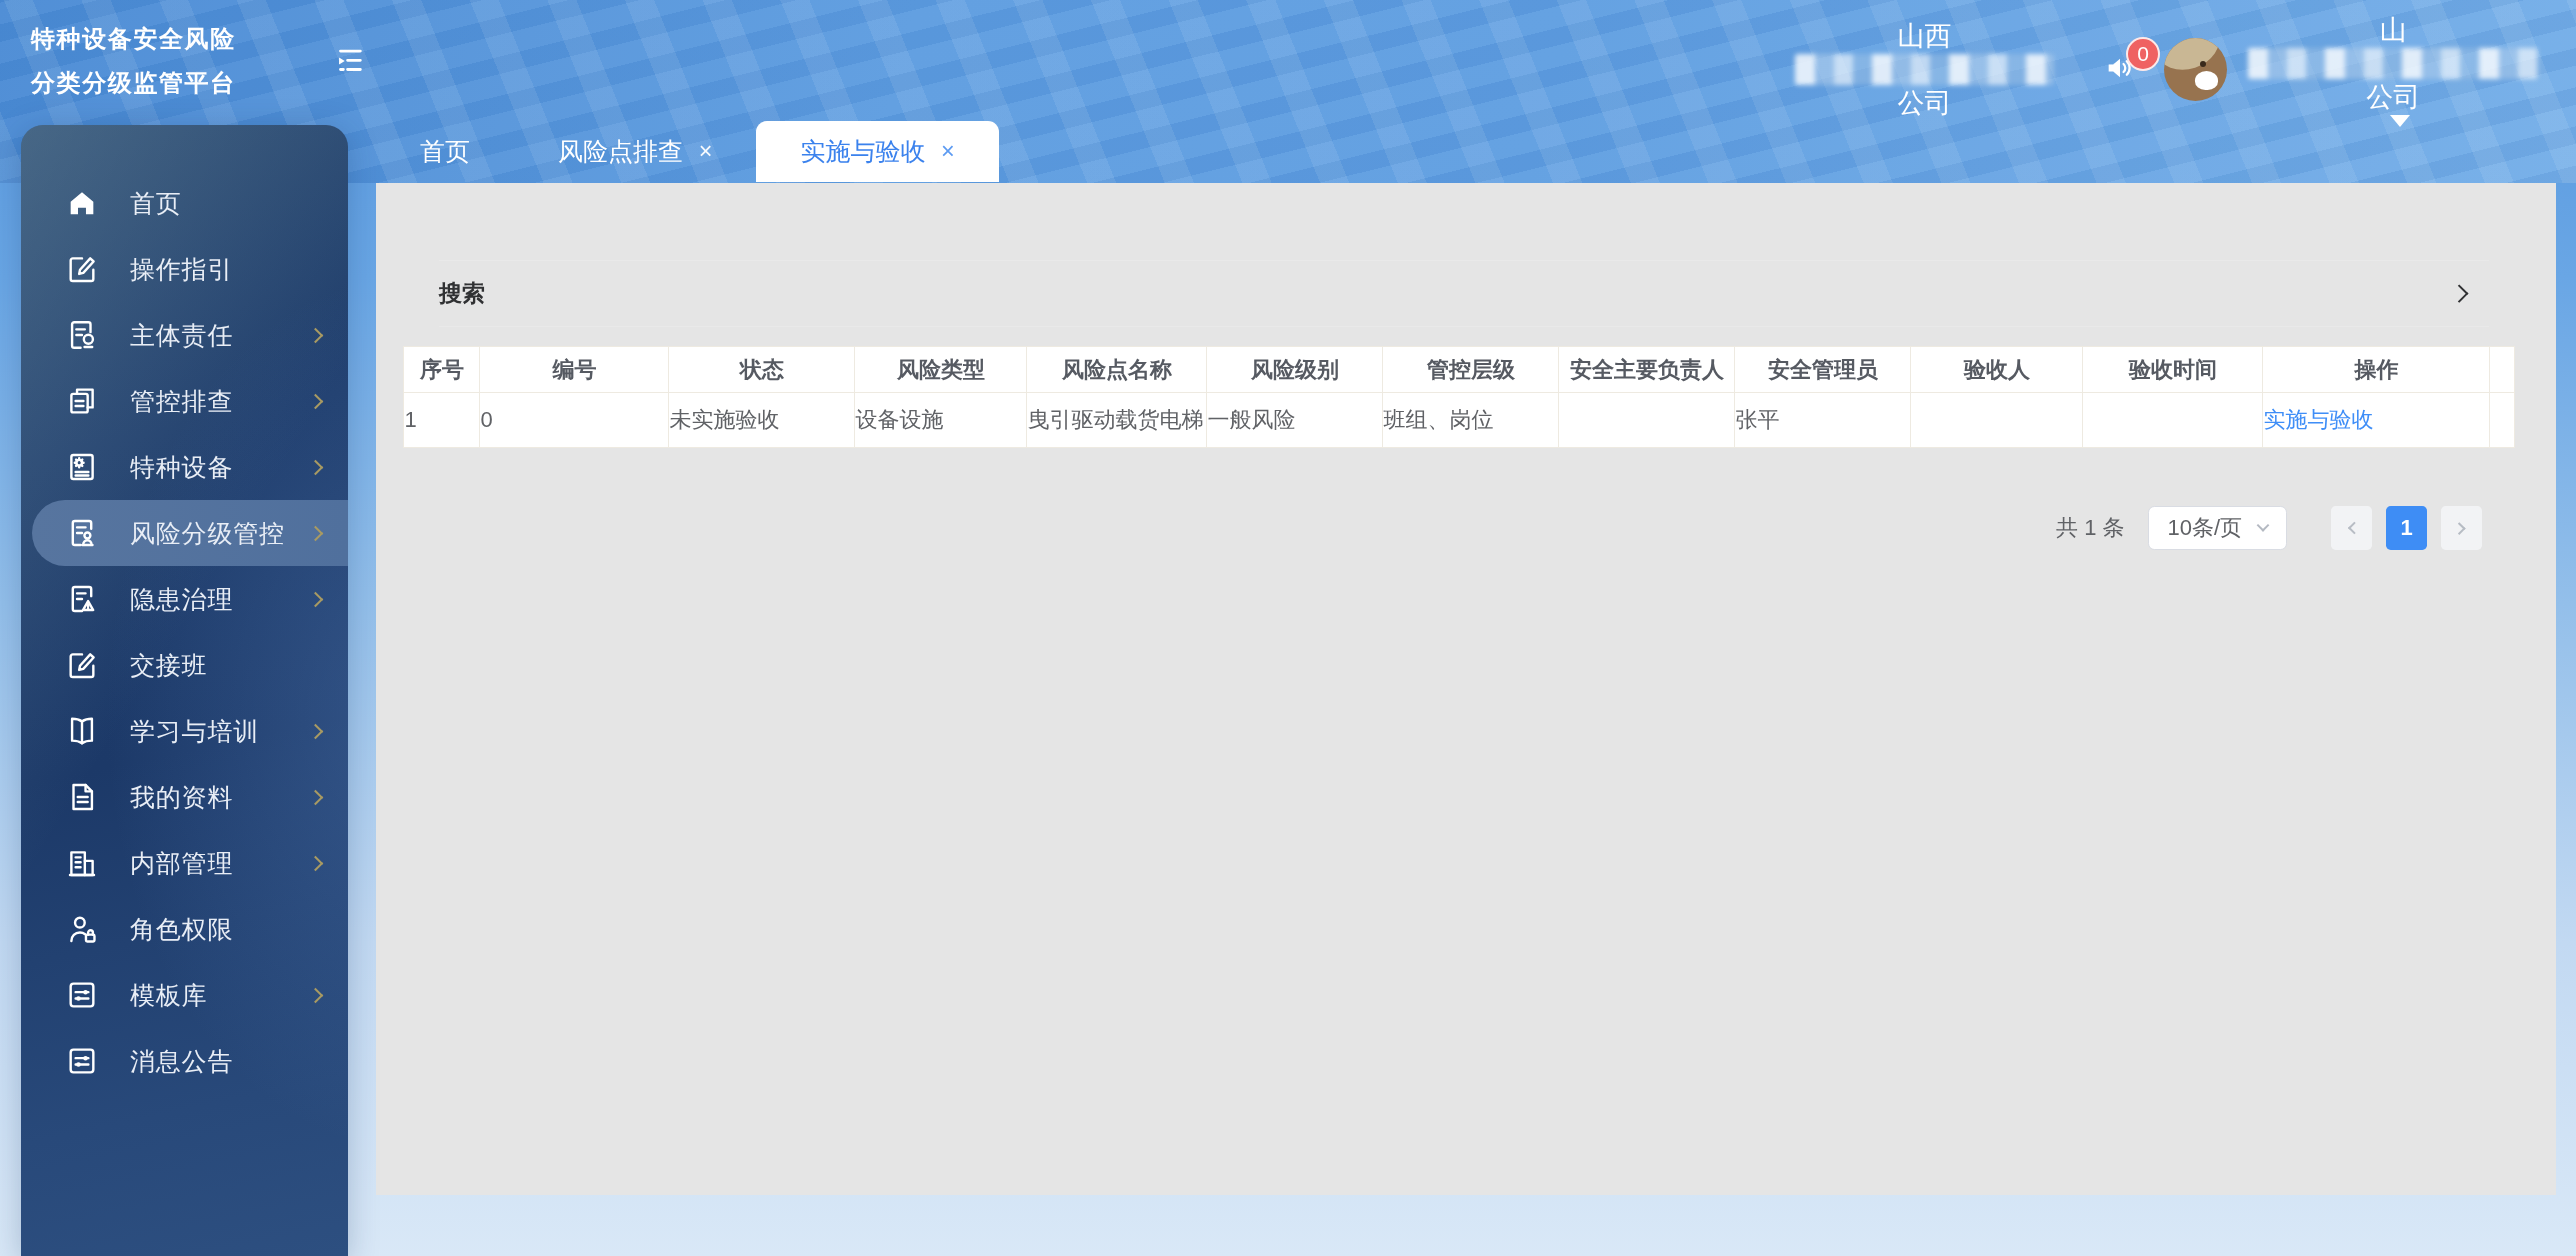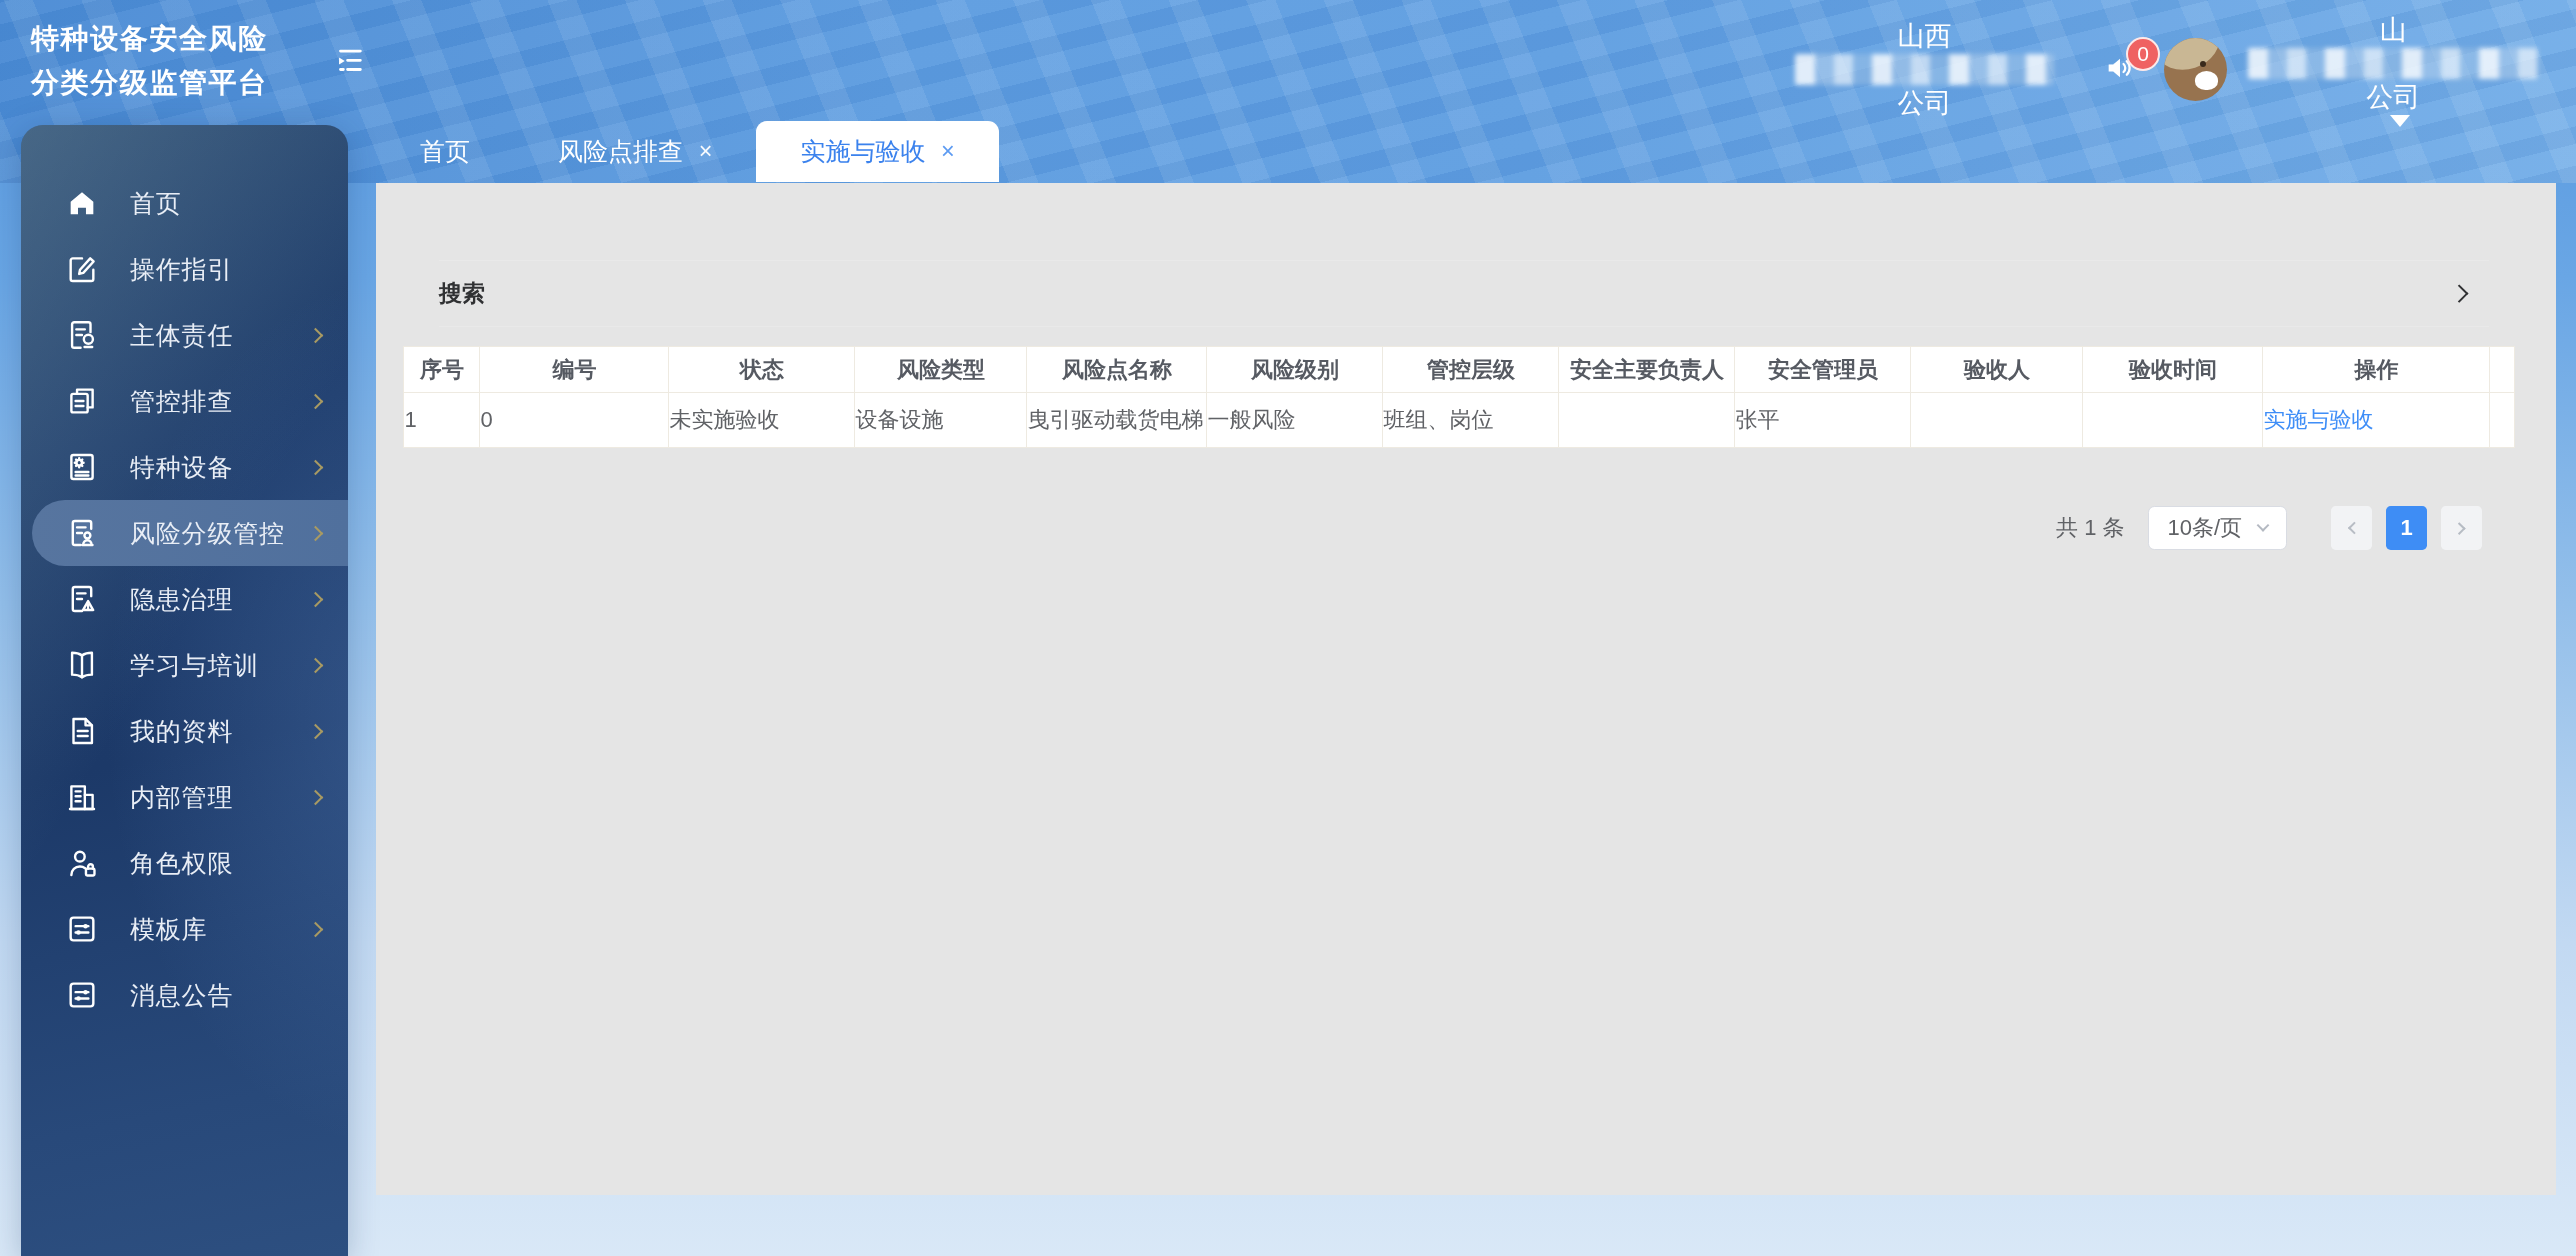--- a/index.html
+++ b/index.html
@@ -8,21 +8,21 @@
   body { position:relative;
     background:linear-gradient(to bottom,#5697de 0%,#69a6e5 22%,#93bfea 48%,#c2d9f2 75%,#d9e8f7 100%); }
 
   
   .header { position:absolute; left:0; top:0; width:2576px; height:183px;
     background:linear-gradient(105deg,#4a8bd4 0%,#5d9ce0 35%,#5f9ee1 60%,#74aee8 100%); }
   .header::before { content:""; position:absolute; inset:0; opacity:.8;
     background:
       repeating-linear-gradient(68deg, rgba(255,255,255,.10) 0 27px, rgba(255,255,255,0) 27px 72px),
       repeating-linear-gradient(-14deg, rgba(38,88,158,.10) 0 17px, rgba(255,255,255,.05) 17px 38px); }
-  .brand { position:absolute; left:31px; top:17px; color:#fff; font-size:28px; font-weight:700;
+  .brand { position:absolute; left:31px; top:17px; color:#fff; font-size:24px; font-weight:700;
     line-height:44px; letter-spacing:1.6px; z-index:3; }
   .fold-btn { position:absolute; left:332px; top:44px; width:34px; height:34px; z-index:3; cursor:pointer; }
   .header-right { position:absolute; right:33px; top:36px; height:66px; display:flex;
     align-items:center; z-index:3; color:#fff; }
   .company-name, .user-name { font-size:27px; color:#fff; display:flex; align-items:center; white-space:nowrap;flex-direction:column; }
   .mosaic { display:inline-block; height:31px; border-radius:3.1px; margin:0 4.7px; vertical-align:middle;
     background:repeating-linear-gradient(90deg, rgba(255,255,255,.8) 0 20.4px, rgba(176,205,235,.55) 20.4px 39px,
       rgba(255,255,255,.6) 39px 58px, rgba(160,195,230,.5) 58px 77px);
     filter:blur(2.4px); }
   .mosaic.m1 { width:259px; } .mosaic.m2 { width:290px; }
@@ -268,20 +268,27 @@
           <path d="M18.5 10V5A1.5 1.5 0 0 0 17 3.5H7A1.5 1.5 0 0 0 5.5 5v14A1.5 1.5 0 0 0 7 20.5h5"></path>
           <path d="M8.5 8h6M8.5 12h3.5"></path>
           <path d="M16.3 13.5l3.6 6.3h-7.2z"></path>
           <path d="M16.3 16v1.6M16.3 18.8v.2"></path>
         </svg>
         <span class="side-label">隐患治理</span>
         <i class="chev side-arrow"></i>
       </div>
       <div class="side-item">
         <svg viewBox="0 0 24 24" fill="none" stroke="#fff" stroke-width="1.7" stroke-linecap="round" stroke-linejoin="round" class="side-icon">
+          <path d="M20 12.5V19a1.5 1.5 0 0 1-1.5 1.5h-13A1.5 1.5 0 0 1 4 19V6a1.5 1.5 0 0 1 1.5-1.5H12"></path>
+          <path d="M10 15.5l.6-3 7.2-8 2.4 2.2-7.3 8z"></path>
+        </svg>
+        <span class="side-label">交接班</span>
+      </div>
+      <div class="side-item">
+        <svg viewBox="0 0 24 24" fill="none" stroke="#fff" stroke-width="1.7" stroke-linecap="round" stroke-linejoin="round" class="side-icon">
           <path d="M12 5.2C10 3.9 7.6 3.4 5 3.4v15.4c2.6 0 5 .5 7 1.8 2-1.3 4.4-1.8 7-1.8V3.4c-2.6 0-5 .5-7 1.8z"></path>
           <path d="M12 5.2v15.4"></path>
         </svg>
         <span class="side-label">学习与培训</span>
         <i class="chev side-arrow"></i>
       </div>
       <div class="side-item">
         <svg viewBox="0 0 24 24" fill="none" stroke="#fff" stroke-width="1.7" stroke-linecap="round" stroke-linejoin="round" class="side-icon">
           <path d="M6 3.5h8.5L19 8v12.5H6z"></path>
           <path d="M14.5 3.5V8H19"></path>

